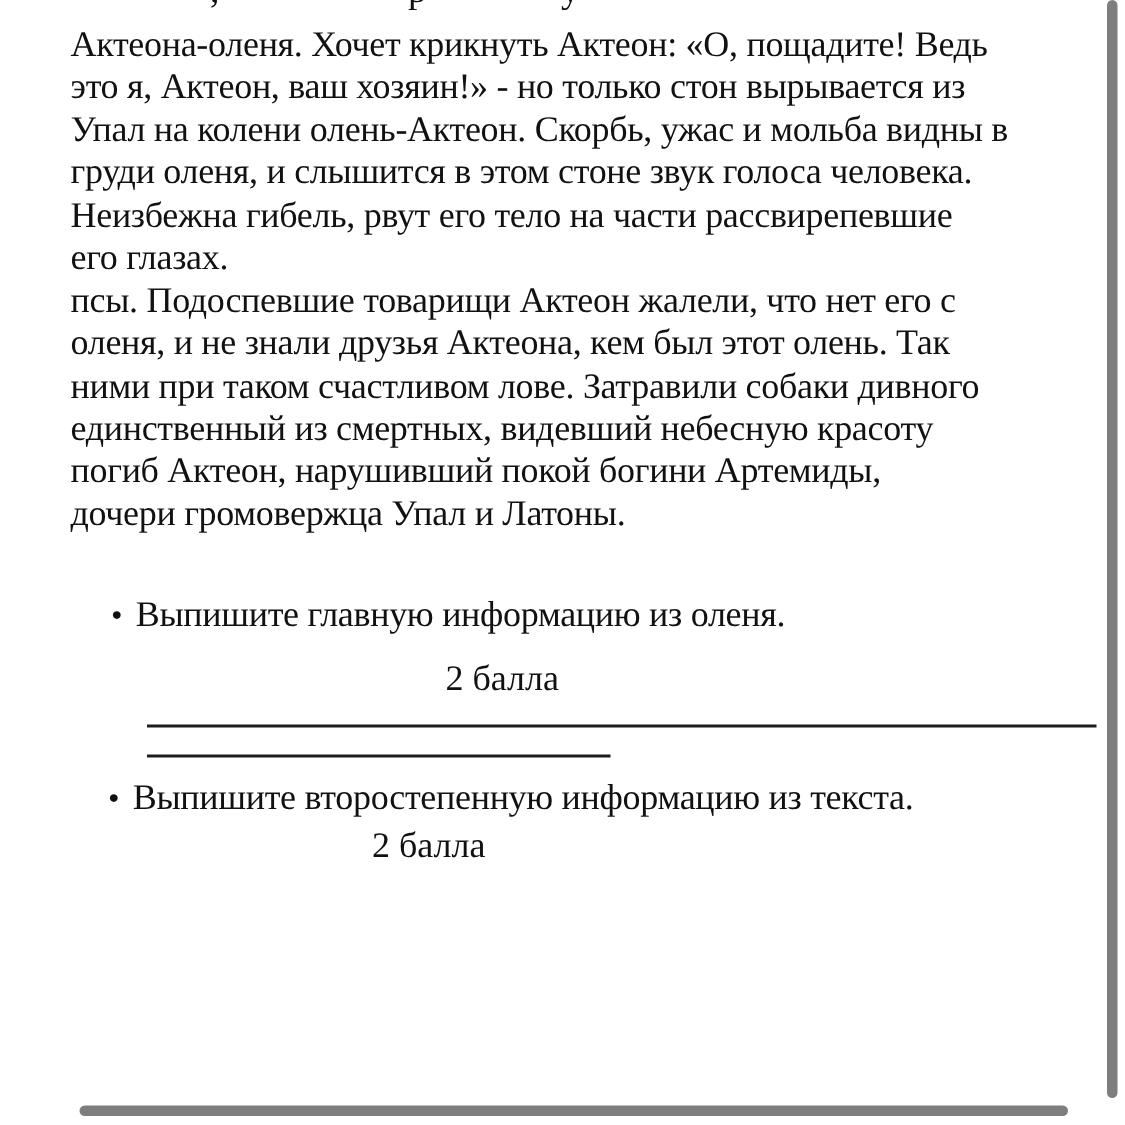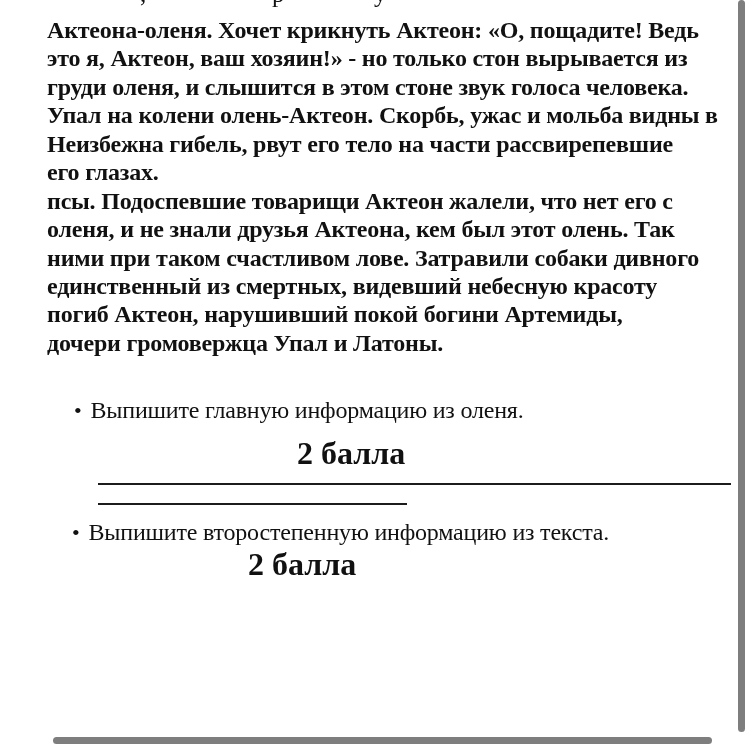--- a/index.html
+++ b/index.html
@@ -40,21 +40,20 @@
     left: 47px;
     top: 16px;
     width: 695px;
   }
   .line {
     font-size: 24px;
     line-height: 28.45px;
     height: 28.45px;
     white-space: nowrap;
     letter-spacing: -0.2px;
-    font-weight: bold;
   }
 
   
   .task {
     position: absolute;
     display: flex;
     align-items: baseline;
     font-size: 24px;
     line-height: 28px;
     white-space: nowrap;
@@ -62,22 +61,22 @@
   }
   .task .bullet {
     font-size: 22px;
     margin-right: 9px;
   }
   .task-1 { left: 74px; top: 396px; }
   .task-2 { left: 72px; top: 518px; }
 
   .points {
     position: absolute;
-    font-size: 32px;
-    font-weight: bold;
+    font-size: 24px;
+    font-weight: normal;
     line-height: 28px;
     white-space: nowrap;
   }
   .points-1 { left: 297px; top: 439px; }
   .points-2 { left: 248px; top: 550px; }
 
   
   .answer-line {
     position: absolute;
     height: 2px;
@@ -109,22 +108,22 @@
 
   <div class="clip-strip">
     <span class="frag frag-comma">,</span>
     <span class="frag frag-p">р</span>
     <span class="frag frag-u">у</span>
   </div>
 
   <div class="textblock">
     <div class="line">Актеона-оленя. Хочет крикнуть Актеон: «О, пощадите! Ведь</div>
     <div class="line">это я, Актеон, ваш хозяин!» - но только стон вырывается из</div>
+    <div class="line">Упал на колени олень-Актеон. Скорбь, ужас и мольба видны в</div>
     <div class="line">груди оленя, и слышится в этом стоне звук голоса человека.</div>
-    <div class="line">Упал на колени олень-Актеон. Скорбь, ужас и мольба видны в</div>
     <div class="line">Неизбежна гибель, рвут его тело на части рассвирепевшие</div>
     <div class="line">его глазах.</div>
     <div class="line">псы. Подоспевшие товарищи Актеон жалели, что нет его с</div>
     <div class="line">оленя, и не знали друзья Актеона, кем был этот олень. Так</div>
     <div class="line">ними при таком счастливом лове. Затравили собаки дивного</div>
     <div class="line">единственный из смертных, видевший небесную красоту</div>
     <div class="line">погиб Актеон, нарушивший покой богини Артемиды,</div>
     <div class="line">дочери громовержца Упал и Латоны.</div>
   </div>
 

